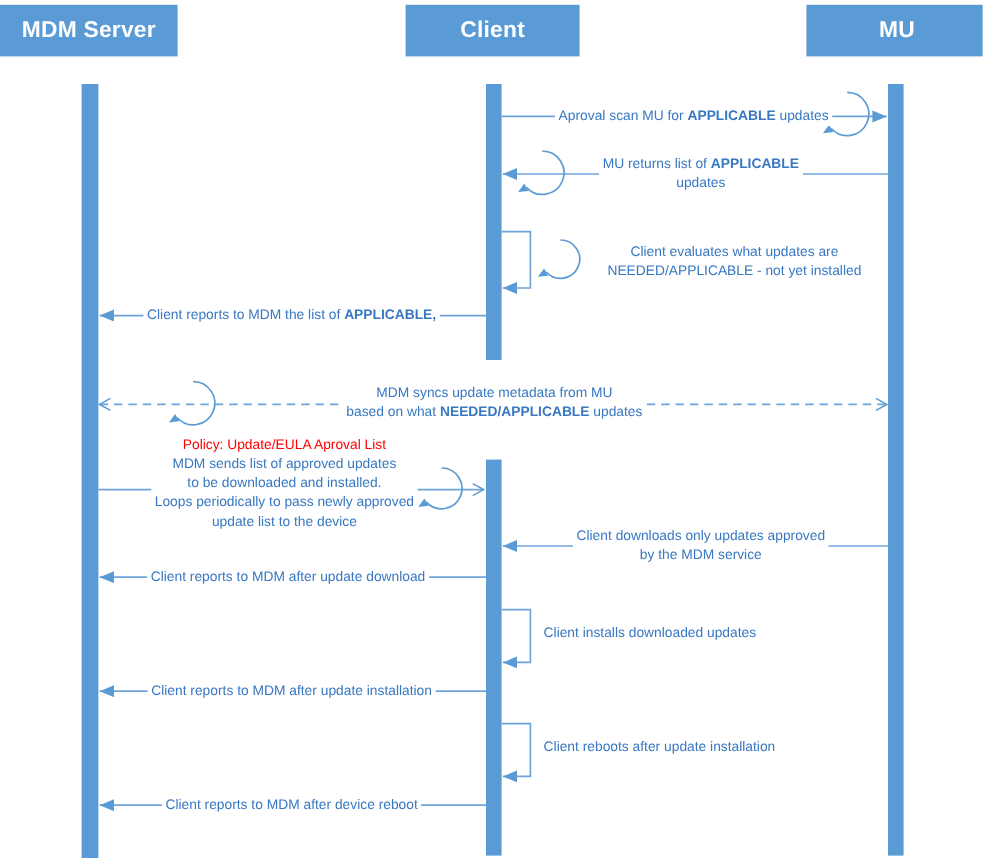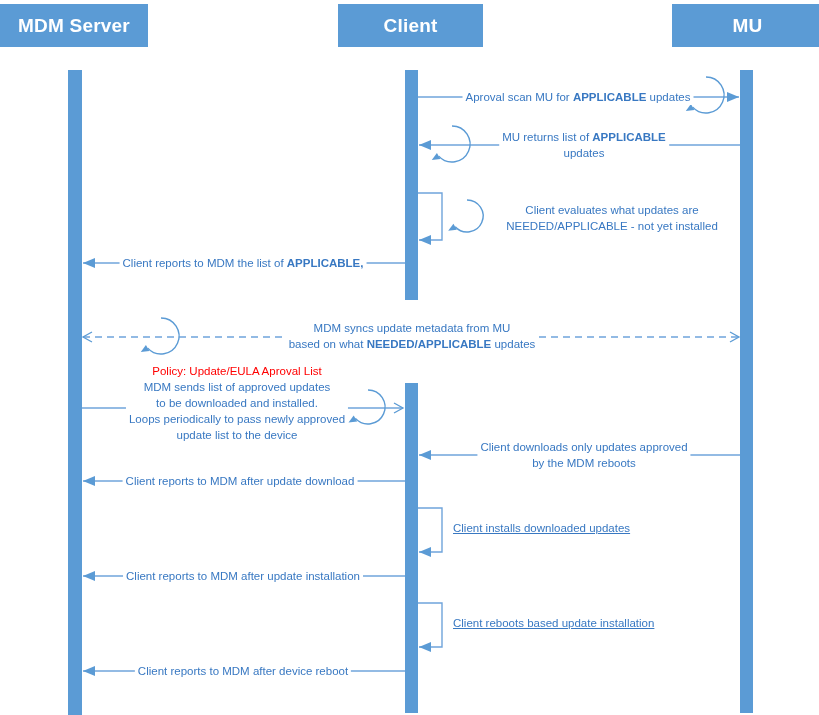--- a/index.html
+++ b/index.html
@@ -19,21 +19,21 @@
   .bar-mdm{left:68px;top:70px;height:645px;width:14px;}
   .bar-client1{left:405px;top:70px;height:230px;}
   .bar-client2{left:405px;top:383px;height:330px;}
   .bar-mu{left:740px;top:70px;height:643px;}
   #arrows{position:absolute;left:0;top:0;}
   .msg-label{
     position:absolute;background:#ffffff;padding:0 3px;
     font-size:11.5px;line-height:16px;color:var(--text,#3878C2);
     text-align:center;transform:translate(-50%,-50%);
   }
-  .msg-label.left{transform:translate(0,-50%);text-align:left;text-decoration:underline;}
+  .msg-label.left{transform:translate(0,-50%);text-align:left;}
   .msg-label .line{white-space:nowrap;}
   .msg-label b{font-weight:700;}
 </style>
 </head>
 <body>
 
 <div class="stage" style="--blue: #5B9BD5; --text: #3878C2; --header-text: #FFFFFF;">
 
   <div class="actor actor-mdm">
     <span>MDM Server</span>
@@ -114,32 +114,32 @@
       </div>
       <div class="msg-label" style="left: 237px; top: 403px;">
         <div class="line"><span style="color: rgb(255, 0, 0); margin-top: 33px;">Policy: Update/EULA Aproval List</span></div>
         <div class="line"><span>MDM sends list of approved updates</span></div>
         <div class="line"><span>to be downloaded and installed.</span></div>
         <div class="line"><span>Loops periodically to pass newly approved</span></div>
         <div class="line"><span>update list to the device</span></div>
       </div>
       <div class="msg-label" style="left: 584px; top: 455px;">
         <div class="line"><span>Client downloads only updates approved</span></div>
-        <div class="line"><span>by the MDM reboots</span></div>
+        <div class="line"><span>by the MDM service</span></div>
       </div>
       <div class="msg-label" style="left: 240px; top: 481px; text-align: right;">
         <div class="line"><span>Client reports to MDM after update download</span></div>
       </div>
       <div class="msg-label left" style="left: 450px; top: 528px;">
         <div class="line"><span>Client installs downloaded updates</span></div>
       </div>
       <div class="msg-label" style="left: 243px; top: 576px;">
         <div class="line"><span>Client reports to MDM after update installation</span></div>
       </div>
       <div class="msg-label left" style="left: 450px; top: 623px;">
-        <div class="line"><span>Client reboots based update installation</span></div>
+        <div class="line"><span>Client reboots after update installation</span></div>
       </div>
       <div class="msg-label" style="left: 243px; top: 671px;">
         <div class="line"><span>Client reports to MDM after device reboot</span></div>
       </div>
     </div>
 
 </div>
 
 </body></html>

